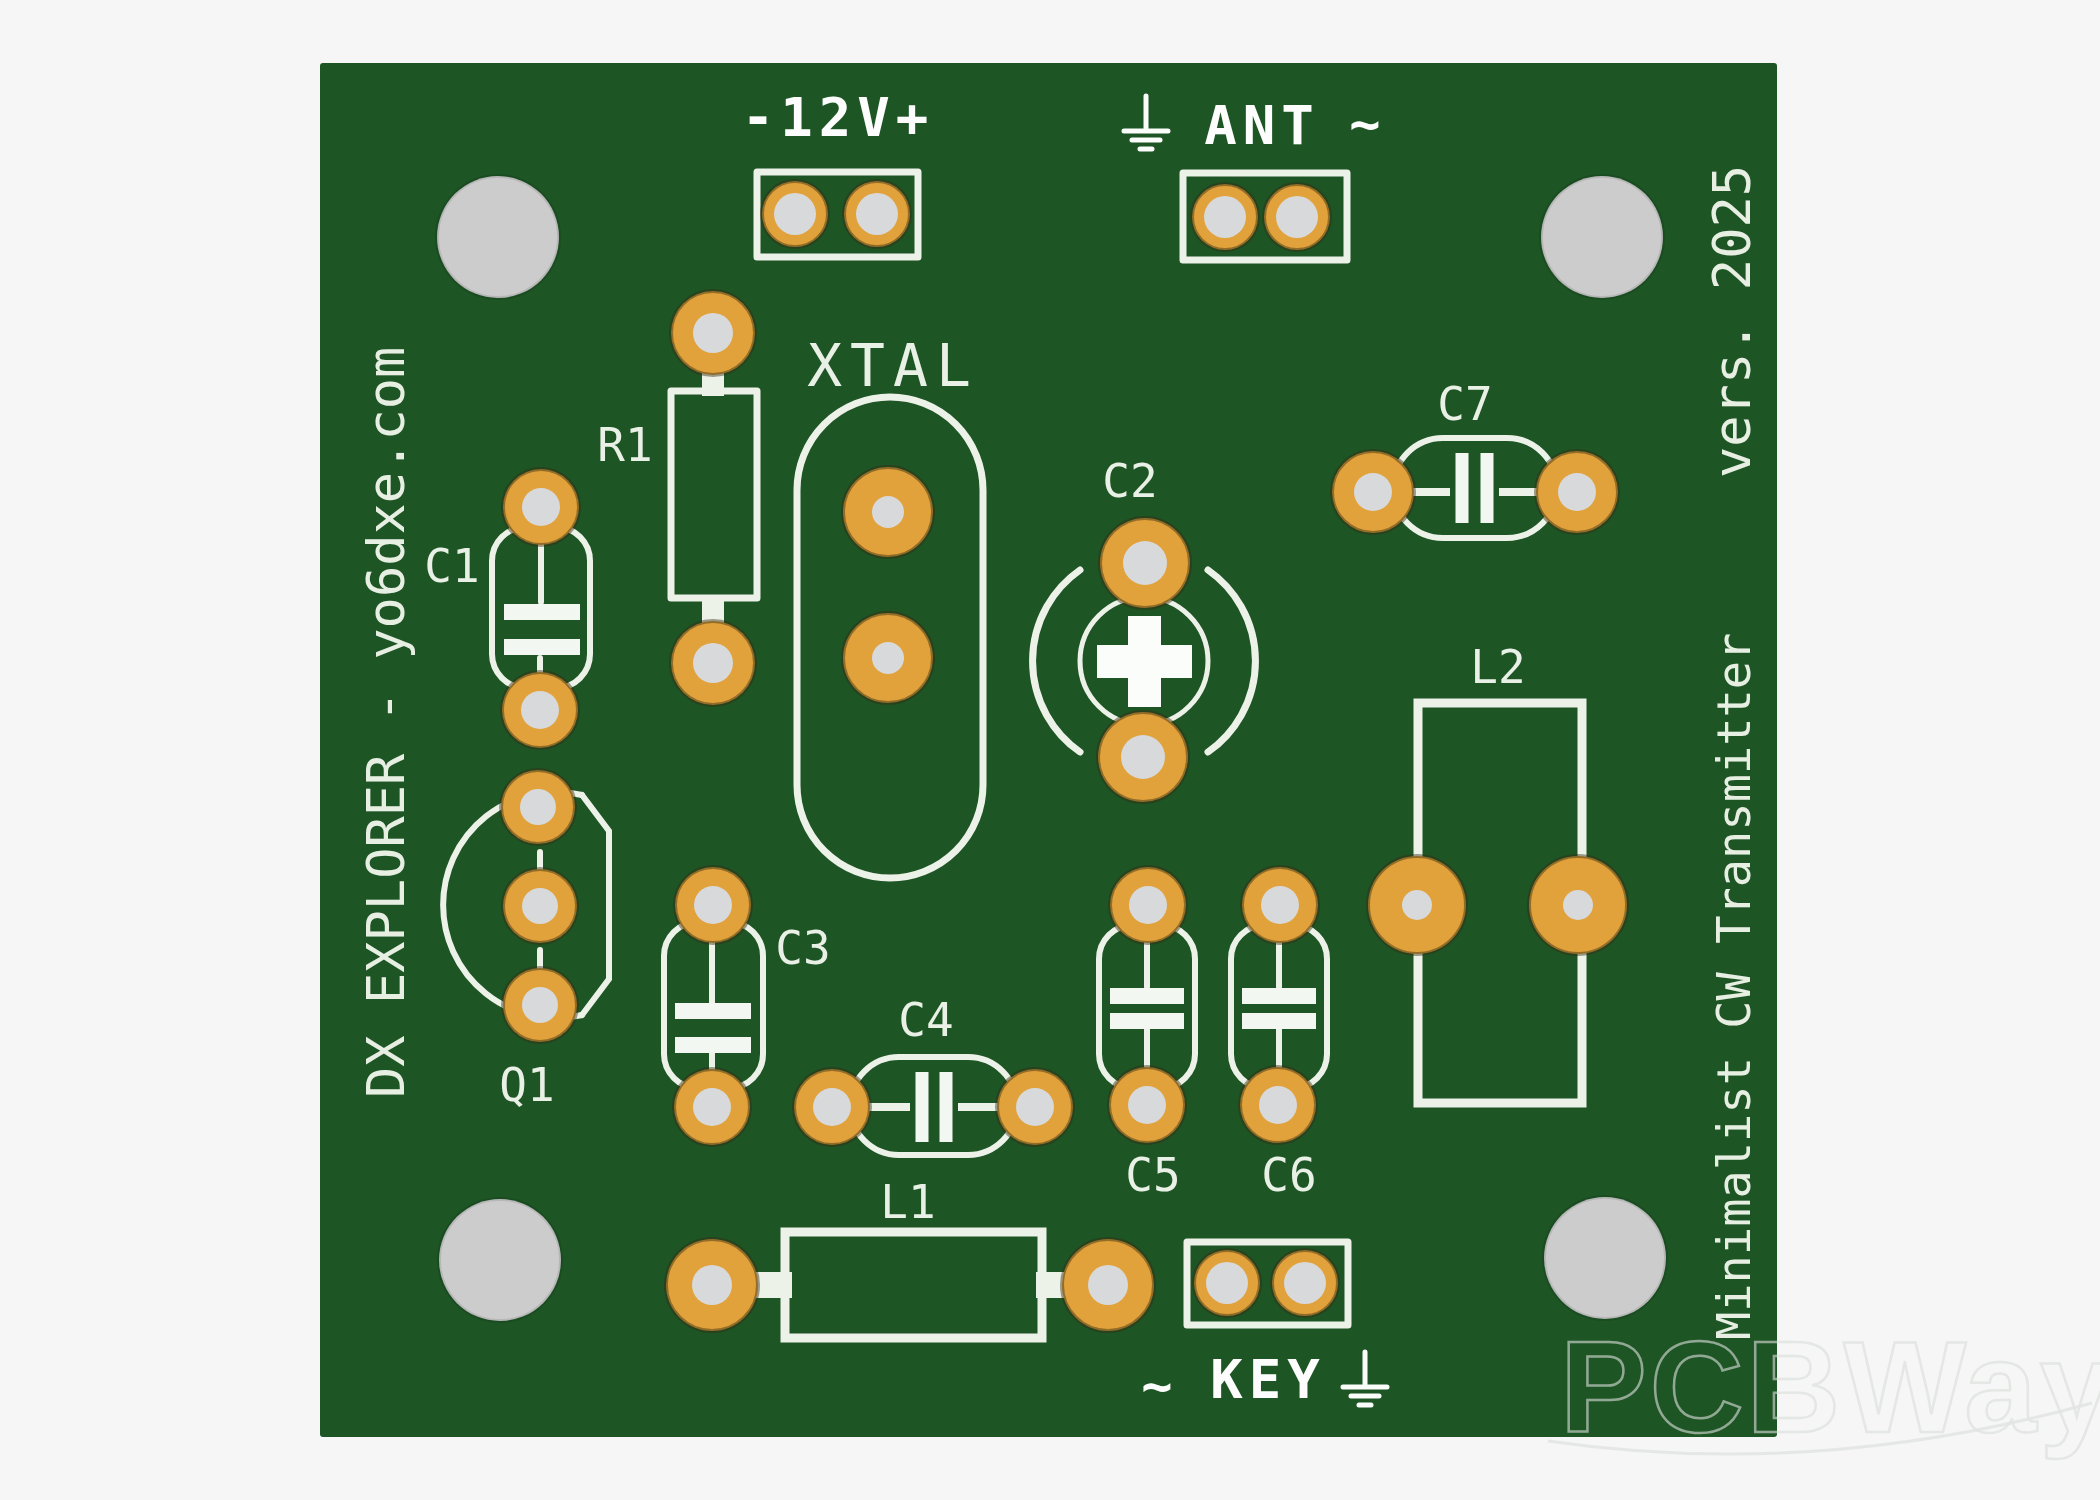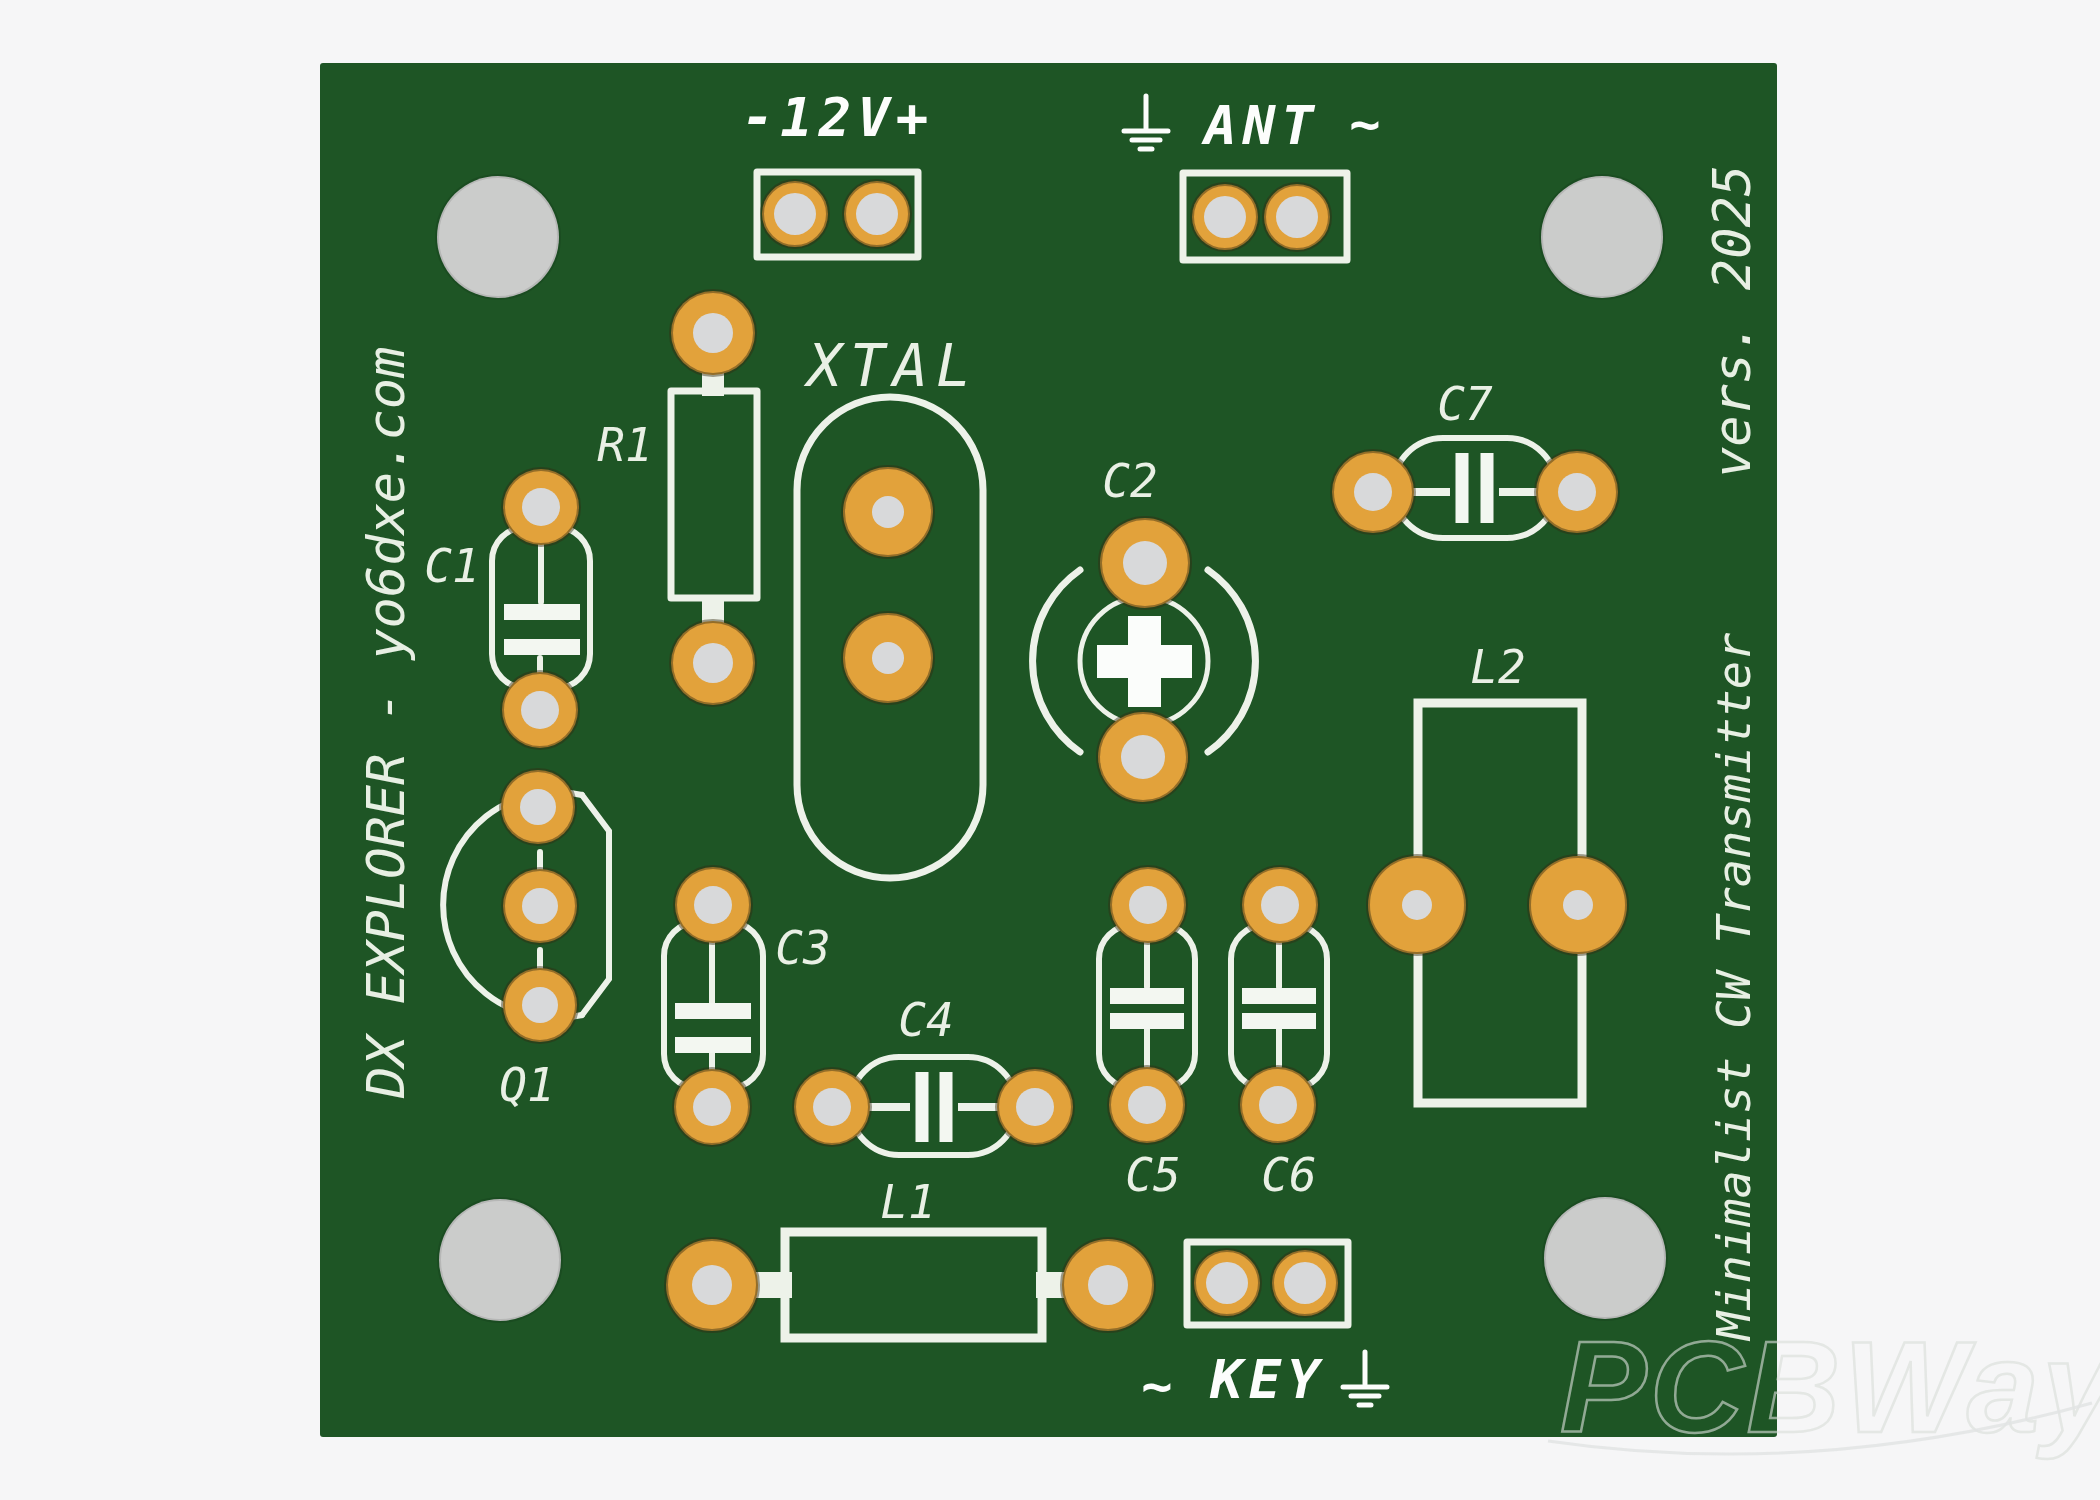--- a/index.html
+++ b/index.html
@@ -2,21 +2,21 @@
 <html><head>
 <meta charset="utf-8">
 <style>
   html,body{margin:0;padding:0;}
   body{
     width:2100px;height:1500px;
     background:#f6f6f7;
     font-family:"DejaVu Sans Mono", monospace;
     overflow:hidden;
   }
-  .stage{width:2100px;height:1500px;position:relative;font-style:italic;}
+  .stage{width:2100px;height:1500px;position:relative;}
   svg{display:block;filter:blur(.6px);}
   
   .silk{stroke:#edf2e9;fill:none;stroke-width:7;stroke-linecap:round;stroke-linejoin:round;}
   .silk-thin{stroke:#edf2e9;fill:none;stroke-width:6;stroke-linecap:round;}
   .silk-thick{stroke:#edf2e9;fill:none;stroke-width:9;stroke-linecap:round;}
   .plate{stroke:#f3f7f1;fill:none;stroke-width:16;stroke-linecap:butt;}
   .plate-mid{stroke:#f3f7f1;fill:none;stroke-width:13;stroke-linecap:butt;}
   .stub{stroke:#edf2e9;fill:none;stroke-width:8;stroke-linecap:butt;}
   .silk-fill{fill:#edf2e9;}
   .cross{fill:#fbfdfb;}

